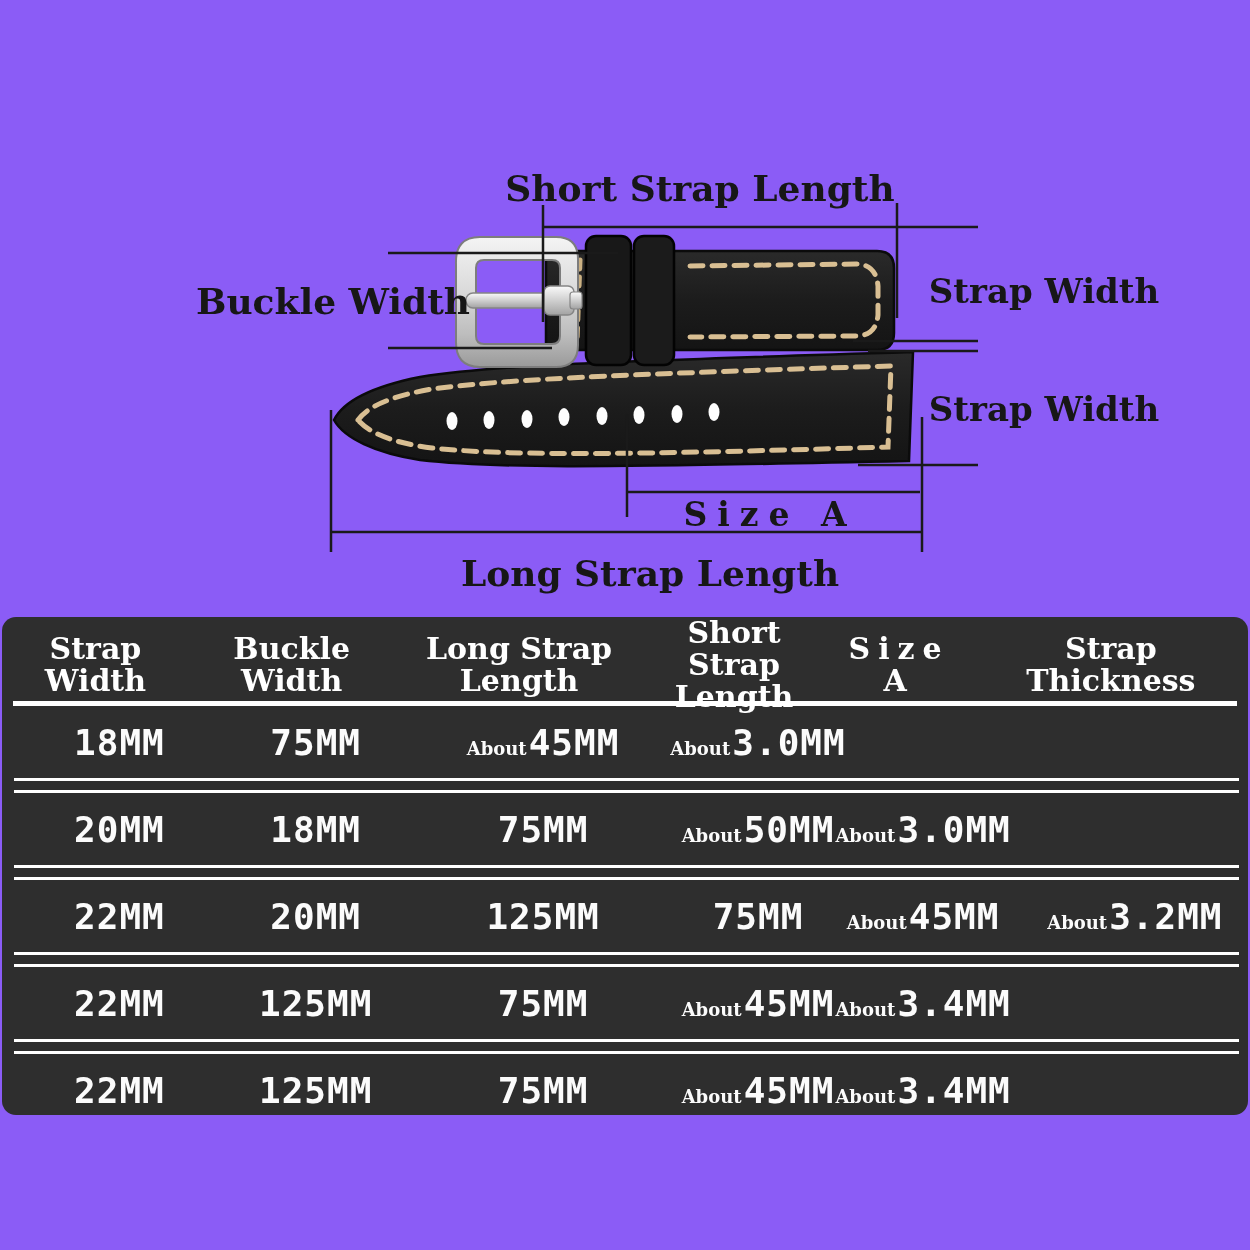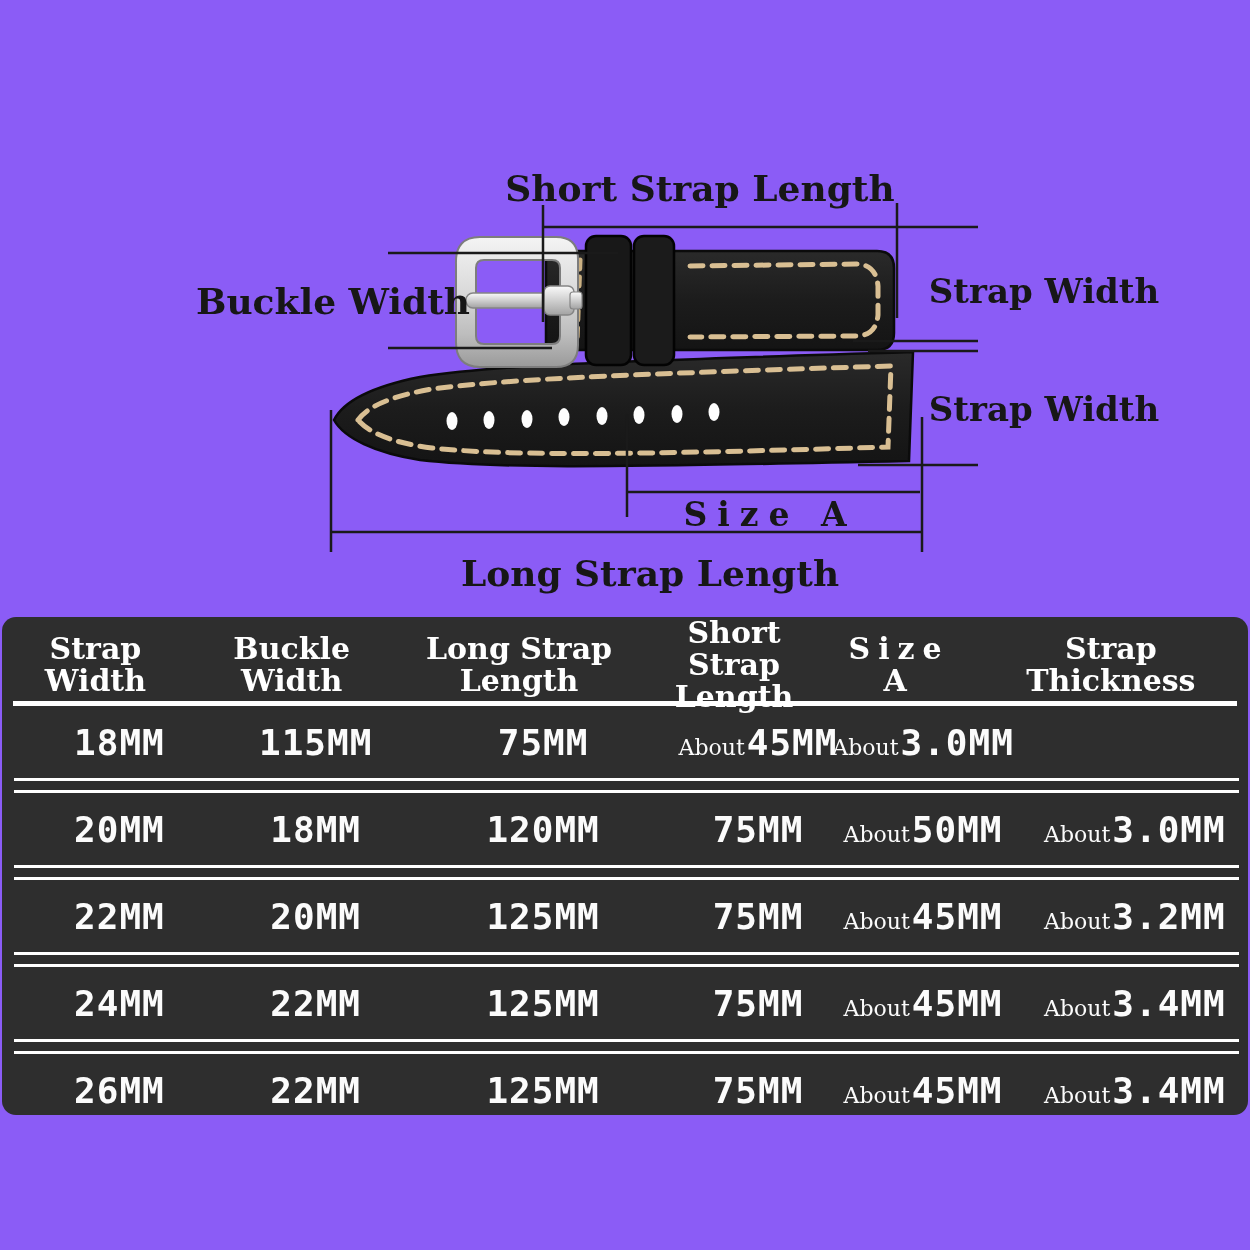--- a/index.html
+++ b/index.html
@@ -18,22 +18,22 @@
   .hcell{display:flex;align-items:center;justify-content:center;text-align:center;
          font-family:"DejaVu Serif","Liberation Serif",serif;font-weight:bold;
          font-size:30px;line-height:1.06;white-space:pre-line;color:#fff;}
   .hcell.col5{letter-spacing:8px;}
   .col6{}
   .hsep{height:5px;background:#fff;margin:0 11px;}
   .drow{height:72px;}
   .dcell{display:flex;align-items:baseline;justify-content:center;text-align:center;
          font-family:"DejaVu Sans Mono","Liberation Mono",monospace;font-weight:bold;
          font-size:36px;letter-spacing:1px;color:#fbfbfb;margin-left:48px;}
-  .dcell .about{font-family:"DejaVu Serif","Liberation Serif",serif;font-weight:normal;
-                font-size:22px;letter-spacing:0;margin-right:2px;}
+  .dcell .about{font-family:"DejaVu Serif","Liberation Serif",serif;font-weight:bold;
+                font-size:18px;letter-spacing:0;margin-right:2px;}
   .rsep{height:9px;border-top:3px solid #fff;border-bottom:3px solid #fff;margin:0 9px 0 12px;}
 </style>
 </head>
 <body>
 
 <div class="canvas">
 
   <div class="diagram">
     <svg width="1250" height="617" viewBox="0 0 1250 617">
       <defs>
@@ -130,46 +130,40 @@
 Length</div>
         <div class="hcell col5">Size A</div>
         <div class="hcell col6">Strap
 Thickness</div>
       </div>
       <div class="hsep"></div>
       <div class="trow drow">
         <div class="dcell col1">
           <span>18MM</span>
         </div>
-        <div class="dcell col3">
-          <span>115MM</span>
-        </div>
         <div class="dcell col4">
           <span>75MM</span>
         </div>
         <div class="dcell col5">
           <span class="about">About</span>
           <span>45MM</span>
         </div>
         <div class="dcell col6">
           <span class="about">About</span>
           <span>3.0MM</span>
         </div>
       </div>
       <div class="rsep"></div>
       <div class="trow drow">
         <div class="dcell col1">
           <span>20MM</span>
         </div>
         <div class="dcell col2">
           <span>18MM</span>
         </div>
-        <div class="dcell col3">
-          <span>120MM</span>
-        </div>
         <div class="dcell col4">
           <span>75MM</span>
         </div>
         <div class="dcell col5">
           <span class="about">About</span>
           <span>50MM</span>
         </div>
         <div class="dcell col6">
           <span class="about">About</span>
           <span>3.0MM</span>
@@ -193,46 +187,40 @@
           <span class="about">About</span>
           <span>45MM</span>
         </div>
         <div class="dcell col6">
           <span class="about">About</span>
           <span>3.2MM</span>
         </div>
       </div>
       <div class="rsep"></div>
       <div class="trow drow">
-        <div class="dcell col1">
-          <span>24MM</span>
-        </div>
         <div class="dcell col2">
           <span>22MM</span>
         </div>
         <div class="dcell col3">
           <span>125MM</span>
         </div>
         <div class="dcell col4">
           <span>75MM</span>
         </div>
         <div class="dcell col5">
           <span class="about">About</span>
           <span>45MM</span>
         </div>
         <div class="dcell col6">
           <span class="about">About</span>
           <span>3.4MM</span>
         </div>
       </div>
       <div class="rsep"></div>
       <div class="trow drow">
-        <div class="dcell col1">
-          <span>26MM</span>
-        </div>
         <div class="dcell col2">
           <span>22MM</span>
         </div>
         <div class="dcell col3">
           <span>125MM</span>
         </div>
         <div class="dcell col4">
           <span>75MM</span>
         </div>
         <div class="dcell col5">

